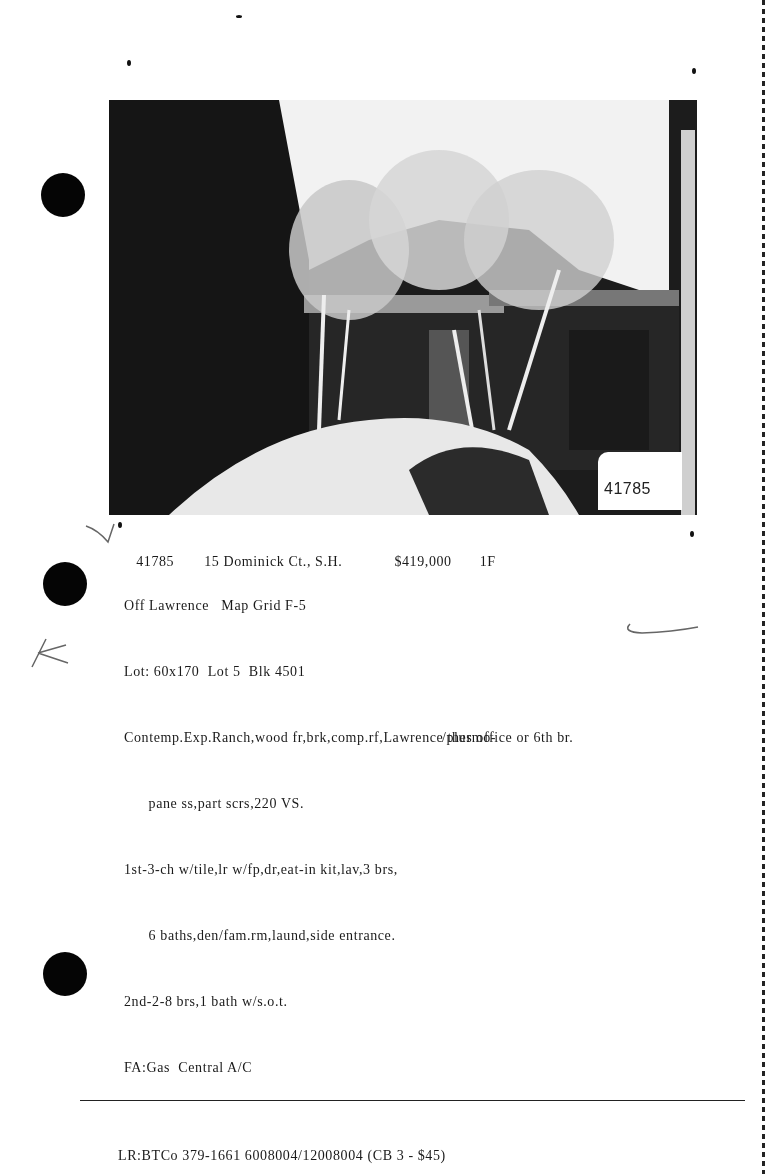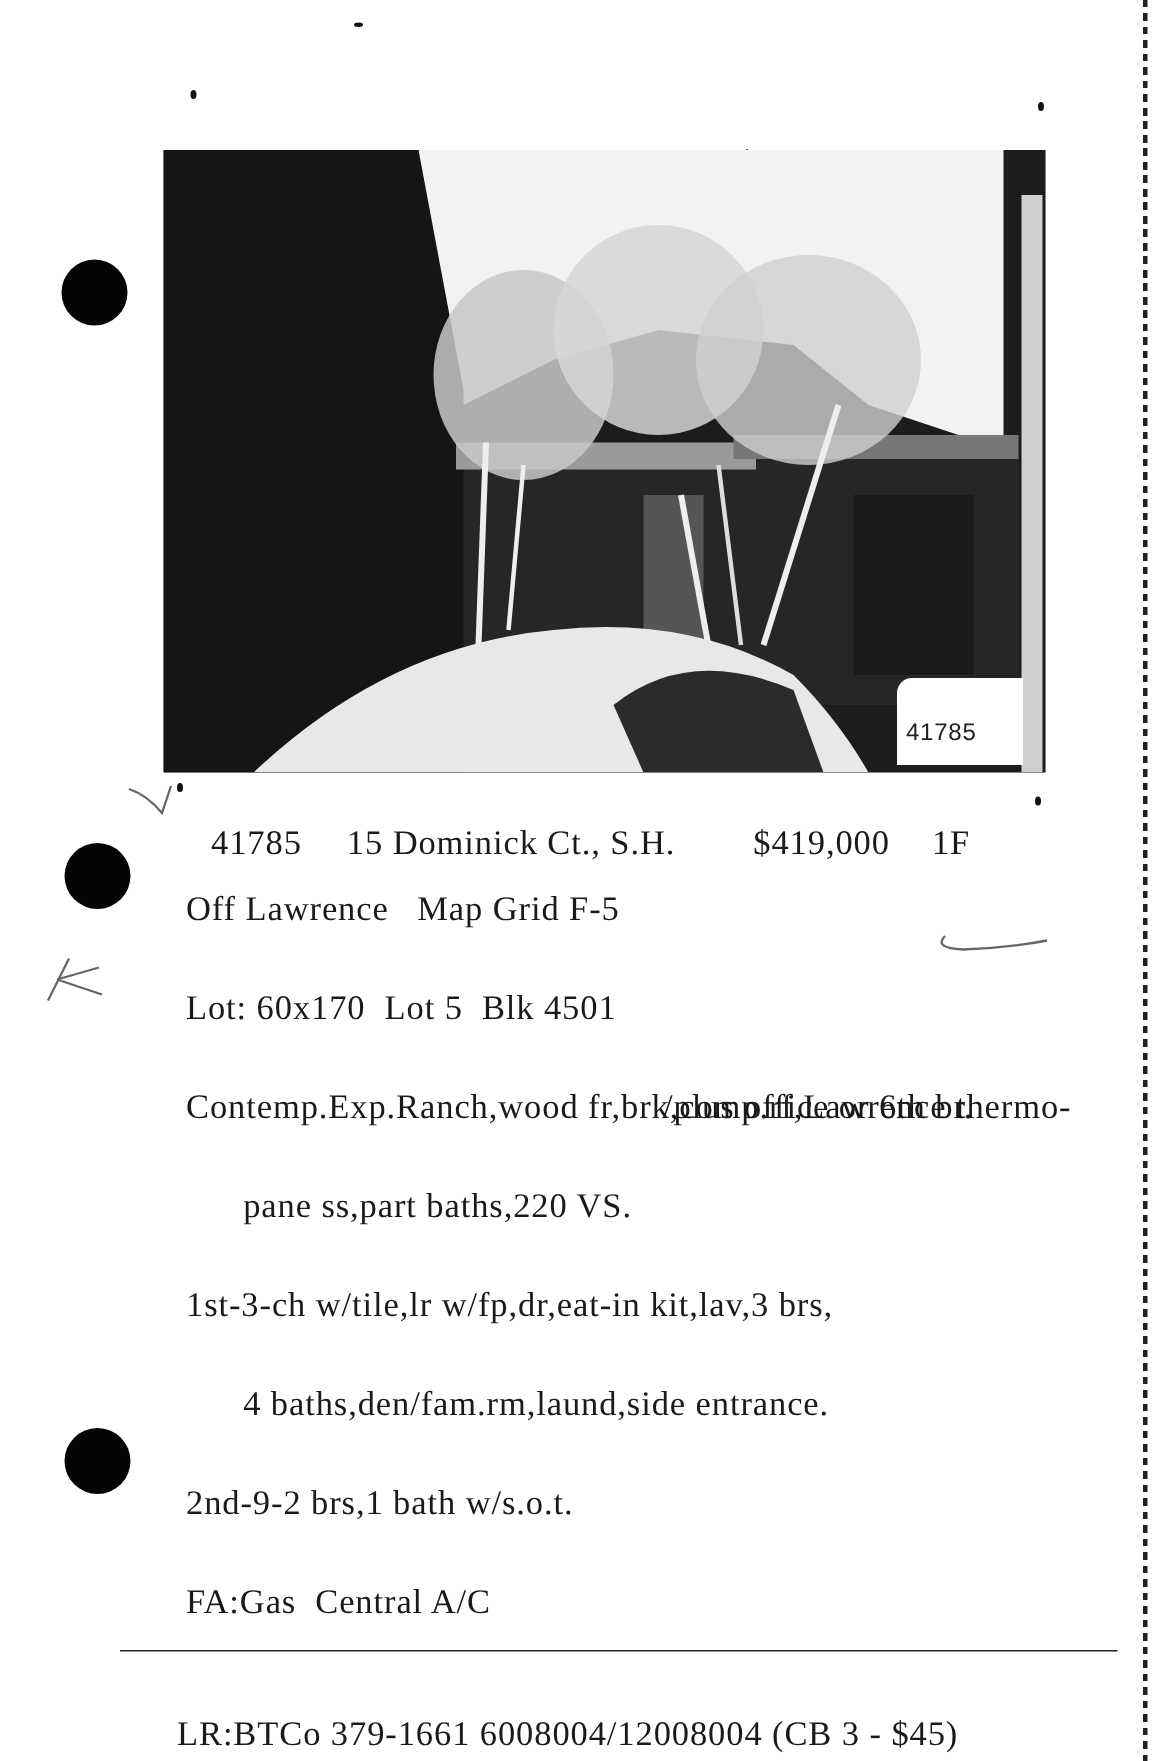--- a/index.html
+++ b/index.html
@@ -2,21 +2,21 @@
 <html><head>
 <meta charset="utf-8">
 <style>
   html, body { margin: 0; padding: 0; }
   body {
     width: 768px; height: 1174px; position: relative; overflow: hidden;
     background: #ffffff; color: #1a1a1a;
     font-family: "Liberation Serif", "DejaVu Serif", serif;
   }
   .abs { position: absolute; }
-  .mono { font-family: "Liberation Serif", "DejaVu Serif", serif; font-size: 23px; letter-spacing: 0.6px; white-space: pre; line-height: 22px; }
+  .mono { font-family: "Liberation Serif", "DejaVu Serif", serif; font-size: 14px; letter-spacing: 0.6px; white-space: pre; line-height: 22px; }
 
   
   .hole { position: absolute; width: 44px; height: 44px; border-radius: 50%; background: #050505; }
 
   
   .perf { position: absolute; left: 762px; top: 0; width: 3px; height: 1174px;
     background: repeating-linear-gradient(to bottom, #222 0 5px, transparent 5px 9px); }
 
   
   .photo { position: absolute; left: 109px; top: 100px; width: 588px; height: 415px; overflow: hidden; background: #2a2a2a; }
@@ -92,24 +92,24 @@
 </svg>
 
 <div class="abs mono" style="left:128px;top:529px;">
   <span>41785</span><span style="display:inline-block;width:30px"></span><span>15 Dominick Ct., S.H.</span><span style="display:inline-block;width:52px"></span><span>$419,000</span><span style="display:inline-block;width:28px"></span><span>1F</span>
 </div>
 
 <div class="abs mono" style="left:124px;top:551px;">
   <div>Off Lawrence   Map Grid F-5</div>
   <div>Lot: 60x170  Lot 5  Blk 4501</div>
   <div>Contemp.Exp.Ranch,wood fr,brk,comp.rf,Lawrence thermo-</div>
-  <div>      pane ss,part baths,220 VS.</div>
+  <div>      pane ss,part scrs,220 VS.</div>
   <div>1st-3-ch w/tile,lr w/fp,dr,eat-in kit,lav,3 brs,</div>
-  <div>      4 baths,den/fam.rm,laund,side entrance.</div>
-  <div>2nd-9-2 brs,1 bath w/s.o.t.</div>
+  <div>      6 baths,den/fam.rm,laund,side entrance.</div>
+  <div>2nd-2-8 brs,1 bath w/s.o.t.</div>
   <div>FA:Gas  Central A/C</div>
   
   
   
   
   
   
   
   
   

